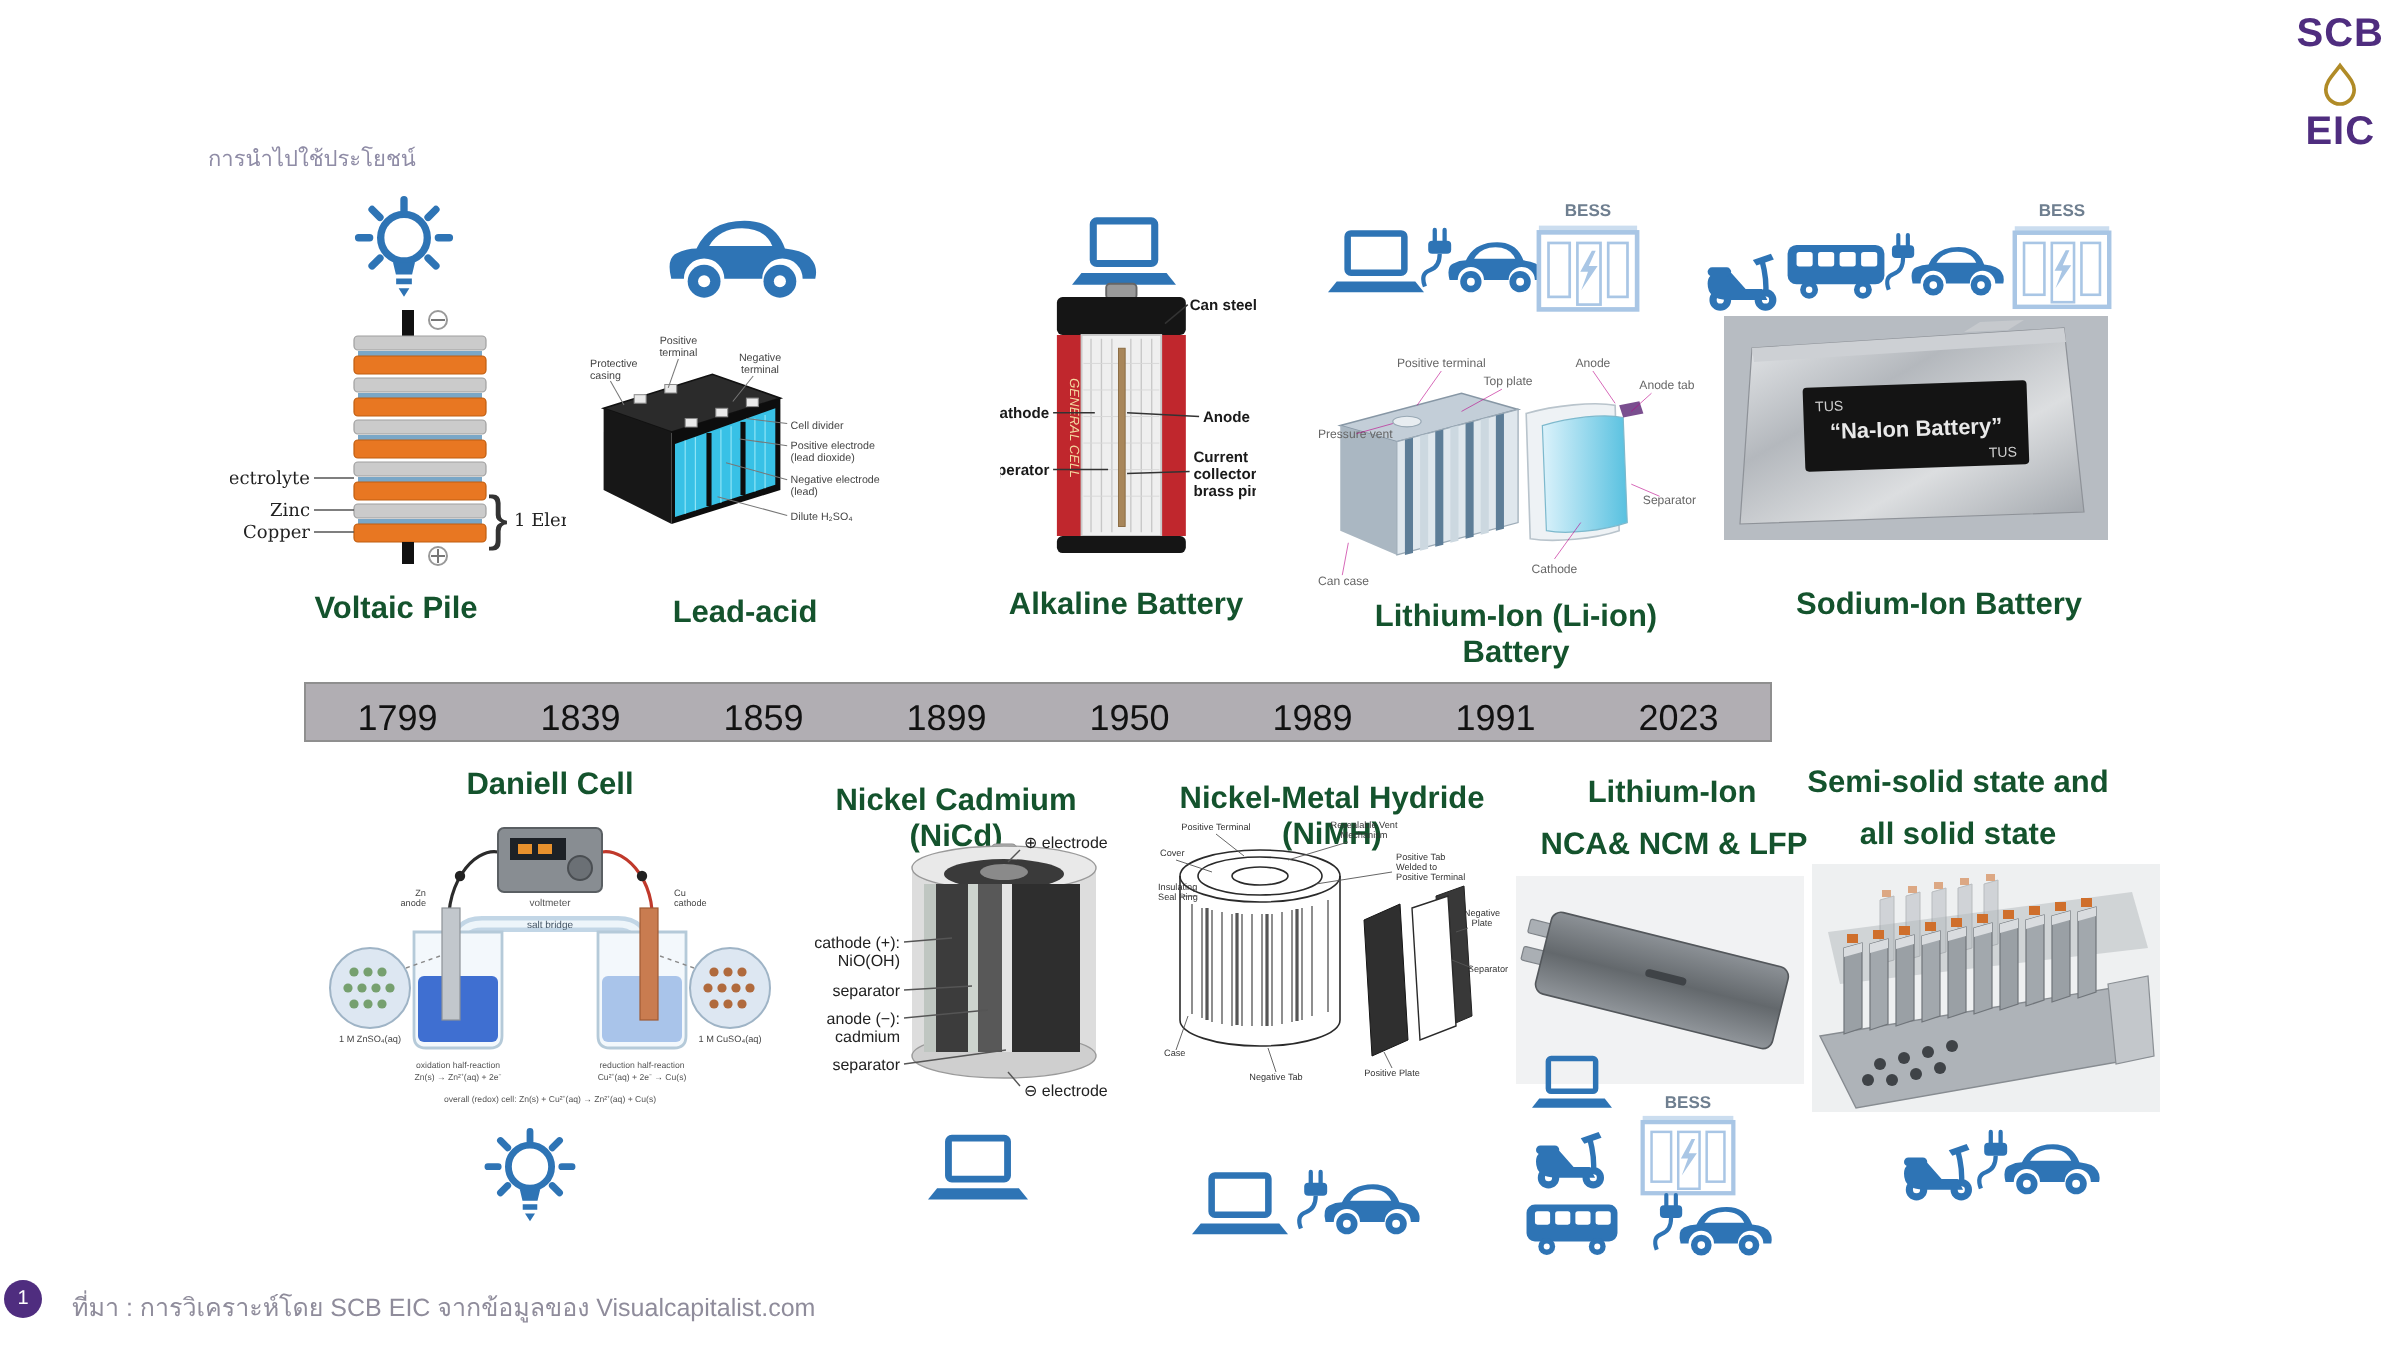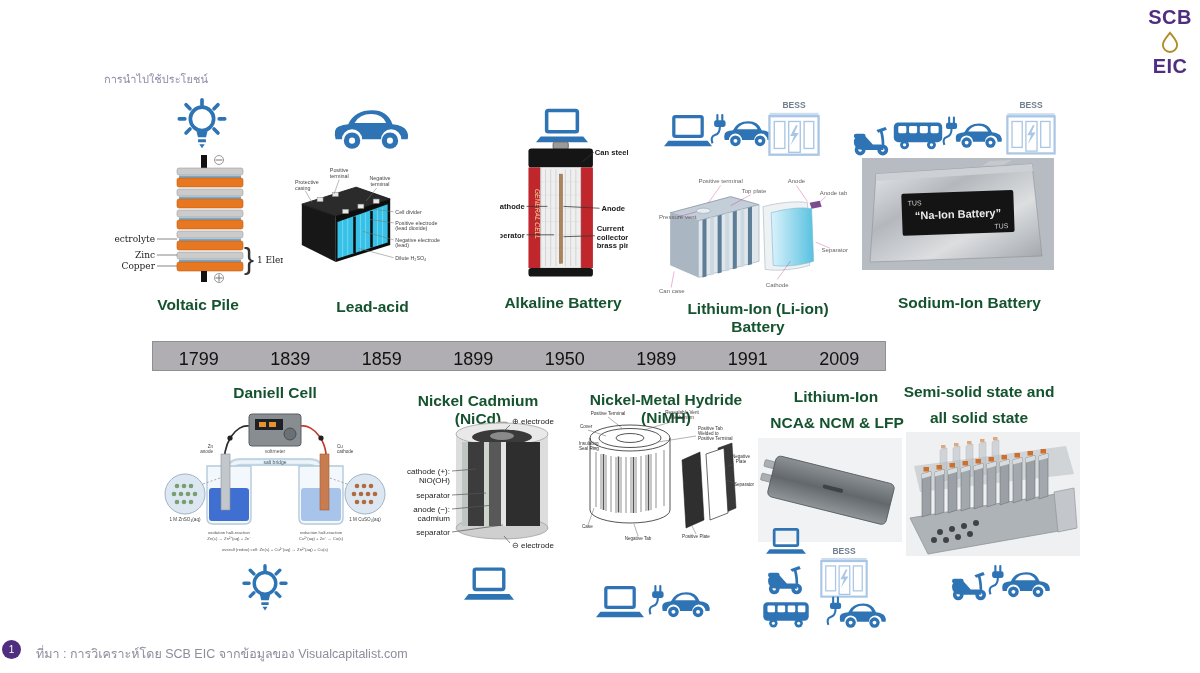--- a/index.html
+++ b/index.html
@@ -341,21 +341,21 @@
 
   <div class="timeline">
     <div class="tl-gray">
       <span class="tl-year">1799</span>
       <span class="tl-year">1839</span>
       <span class="tl-year">1859</span>
       <span class="tl-year">1899</span>
       <span class="tl-year">1950</span>
       <span class="tl-year">1989</span>
       <span class="tl-year">1991</span>
-      <span class="tl-year">2009</span>
+      <span class="tl-year">2023</span>
     </div>
     <div class="tl-gap"></div>
   </div>
 
   <div class="bat-title" style="left:200px;top:384px;width:150px">Daniell Cell</div>
   <div class="bat-title" style="left:563px;top:391px;width:206px">Nickel-Metal Hydride (NiMH)</div>
   <div class="bat-title" style="left:397px;top:392px;width:162px">Nickel Cadmium (NiCd)</div>
   <div class="bat-title" style="left:780px;top:388px;width:112px">Lithium-Ion</div>
   <div class="bat-title" style="left:762px;top:414px;width:150px">NCA&amp; NCM &amp; LFP</div>
   <div class="bat-title" style="left:900px;top:383px;width:158px">Semi-solid state and</div>

